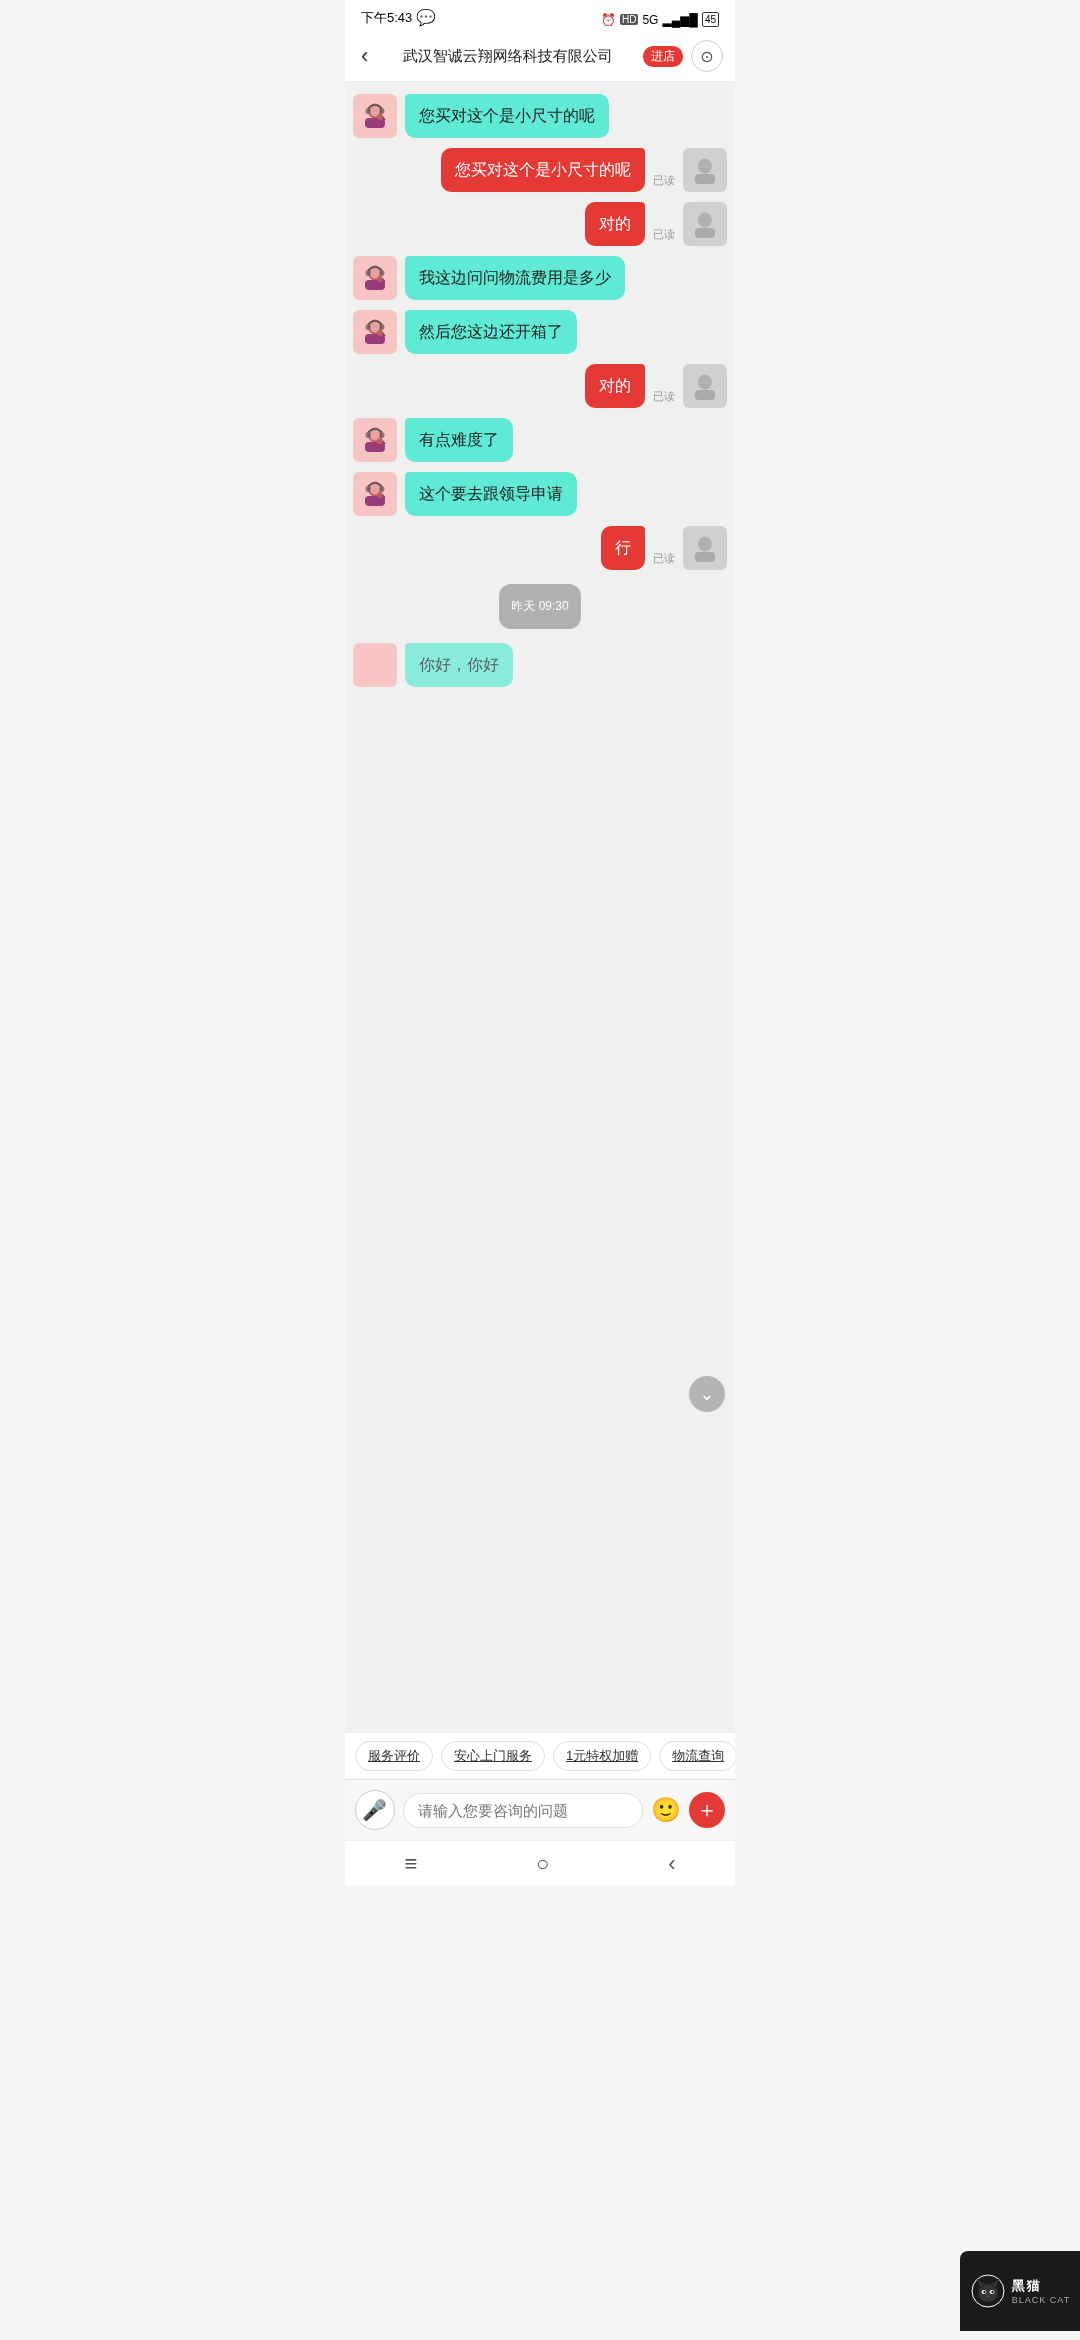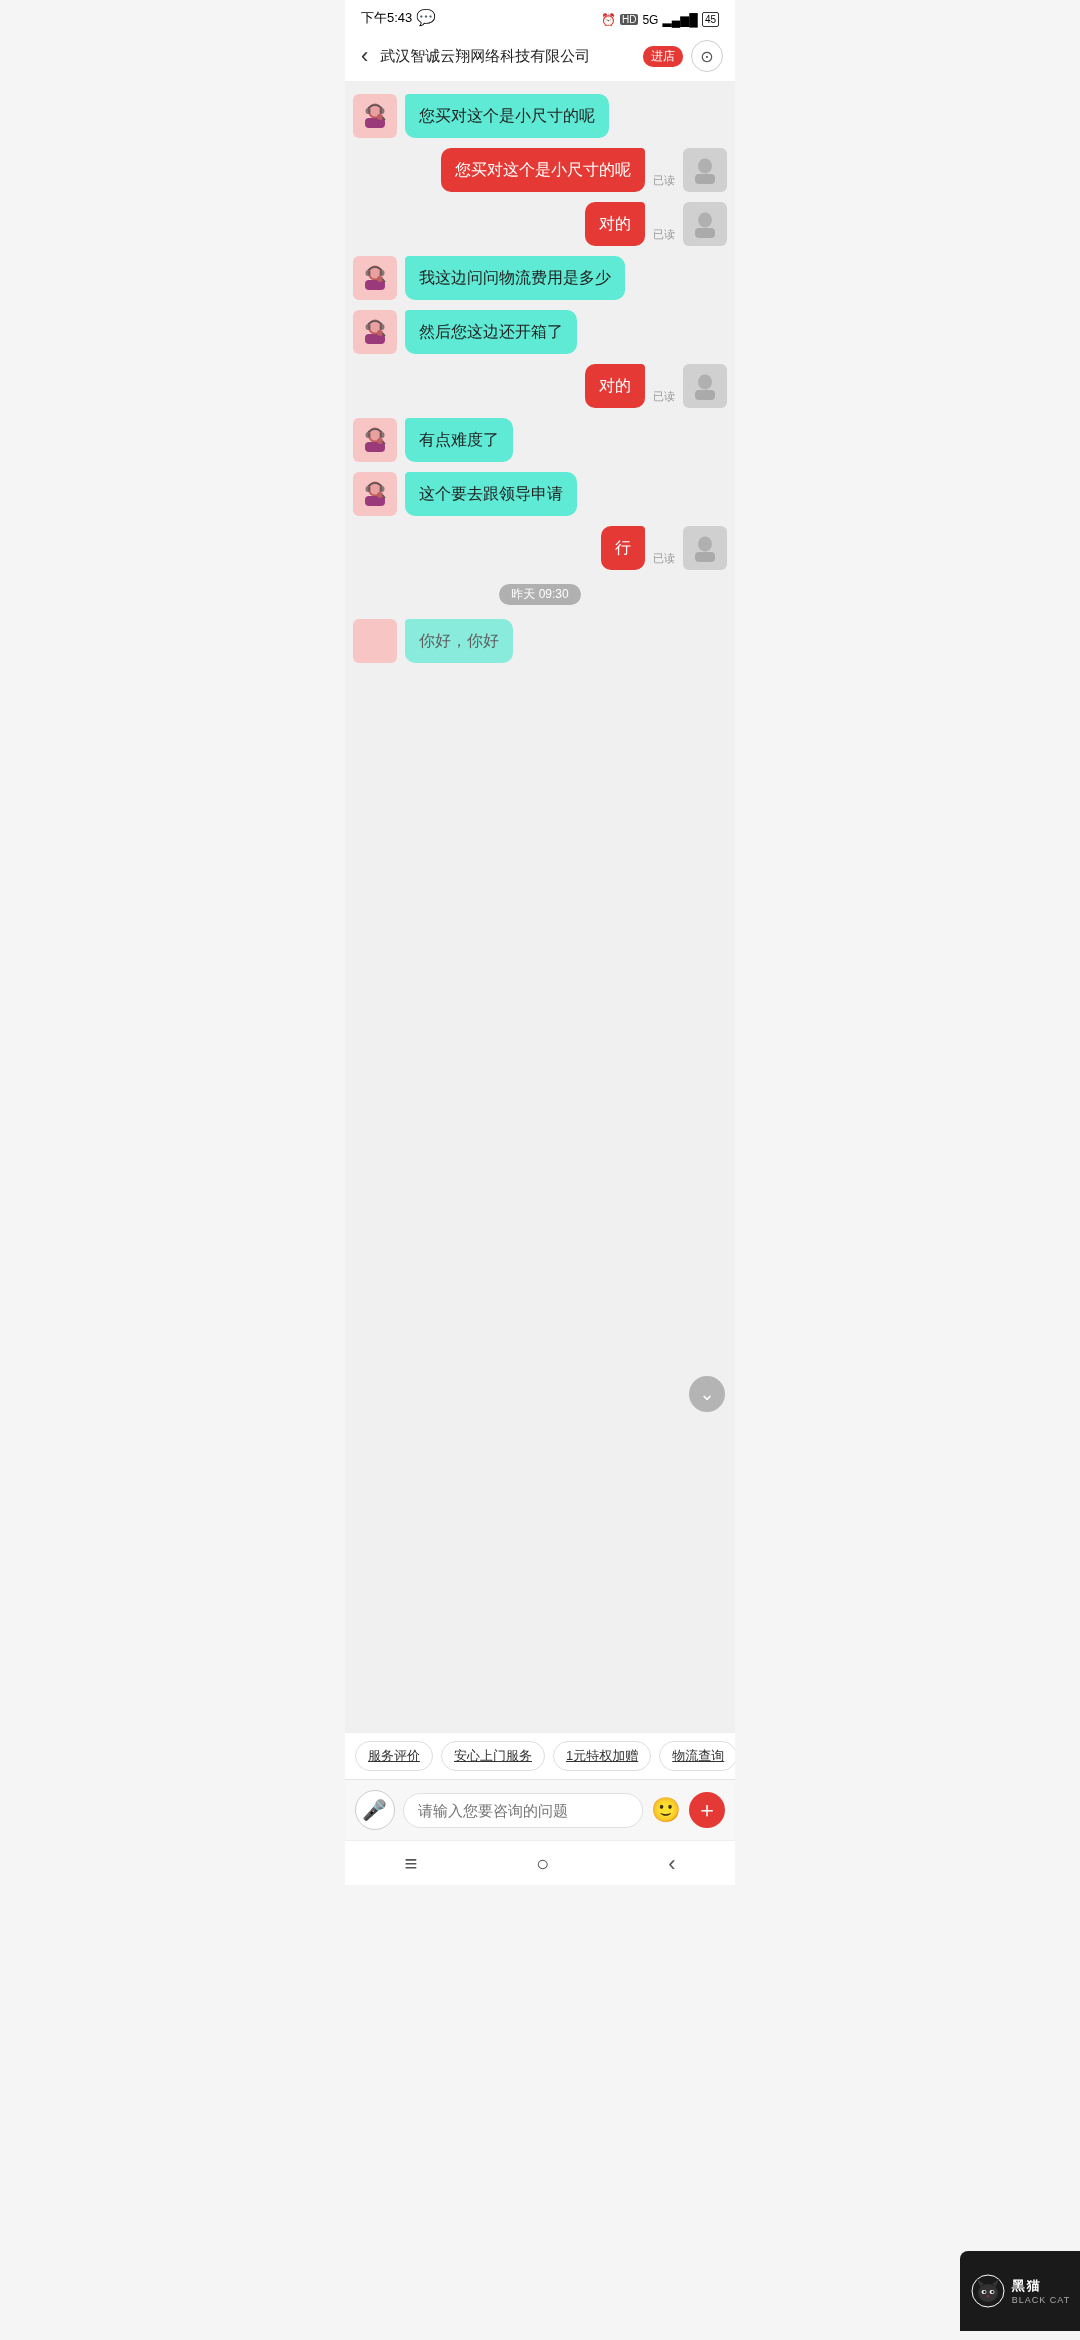--- a/index.html
+++ b/index.html
@@ -49,21 +49,21 @@
       font-size: 22px;
       color: #333;
       cursor: pointer;
       padding: 4px;
     }
     .nav-title {
       flex: 1;
       font-size: 15px;
       font-weight: 500;
       color: #222;
-      text-align: left;
+      text-align: center;
     }
     .nav-enter-btn {
       background: #e53935;
       color: #fff;
       font-size: 12px;
       border-radius: 10px;
       padding: 2px 8px;
       white-space: nowrap;
     }
     .nav-right-icon {
@@ -147,21 +147,21 @@
       white-space: nowrap;
     }
 
     
     .time-sep {
       text-align: center;
       color: #fff;
       font-size: 12px;
       background: #b0b0b0;
       border-radius: 12px;
-      padding: 2px 12px;
+      padding: 14px 12px;
       display: inline-block;
       margin: 4px auto;
       align-self: center;
     }
 
     
     .partial-msg {
       display: flex;
       align-items: flex-start;
       gap: 8px;

